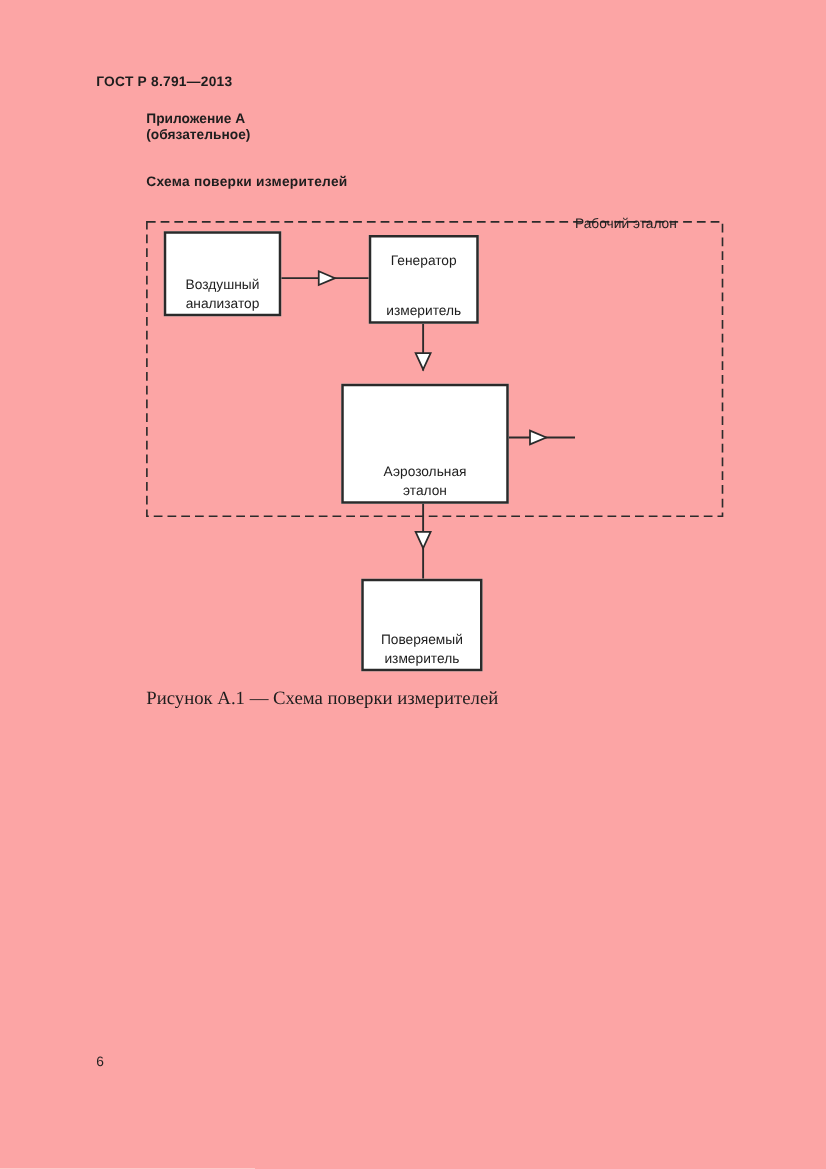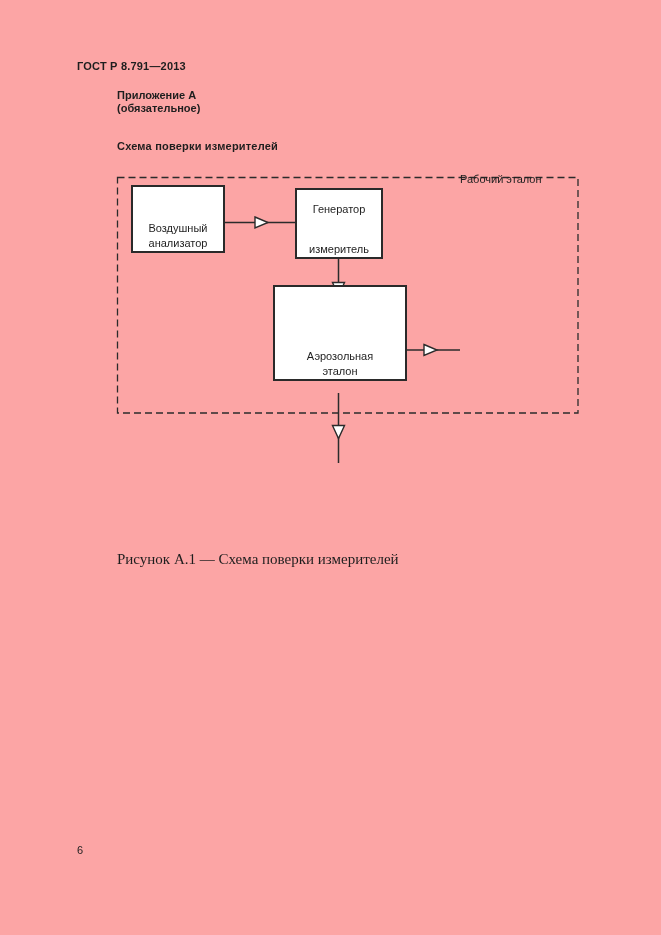--- a/index.html
+++ b/index.html
@@ -74,21 +74,21 @@
     flex-direction: column;
     align-items: center;
     justify-content: flex-end;
     text-align: center;
     font-size: 11px;
     line-height: 15px;
   }
   .block span { display: block; }
   .block-compressor { left: 131px; top: 185px; width: 94px;  height: 68px; }
   .block-generator  { left: 295px; top: 188px; width: 88px;  height: 71px; gap: 25px; }
-  .block-chamber    { left: 273px; top: 285px; width: 134px; height: 96px; }
+  .block-chamber    { left: 273px; top: 307px; width: 134px; height: 96px; }
   .block-analyzer   { left: 460px; top: 313px; width: 95px;  height: 65px; }
   .block-meter      { left: 289px; top: 463px; width: 97px;  height: 74px; }
   .figure-caption {
     top: 552px;
     font-size: 15px;
     line-height: 14px;
     font-weight: normal;
     font-family: Liberation Serif, serif;
   }
   .page-number {
@@ -137,18 +137,22 @@
     <span>Генератор</span>
     <span>измеритель</span>
   </div>
 
   <div class="abs block block-chamber">
     <span>Аэрозольная</span>
     <span>эталон</span>
   </div>
 
 
+  <div class="abs block block-meter">
+    <span>Поверяемый</span>
+    <span>измеритель</span>
+  </div>
 
   <div class="abs centered-col figure-caption">Рисунок А.1 — Схема поверки измерителей</div>
 
   <div class="abs page-number">6</div>
 
 </div>
 
 </body></html>

